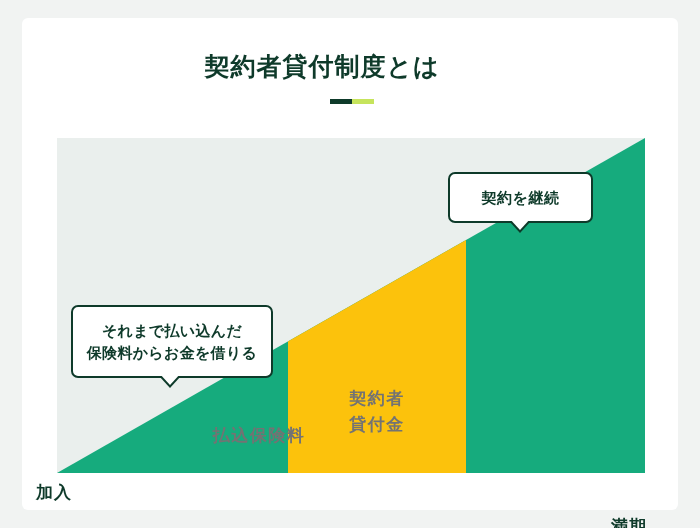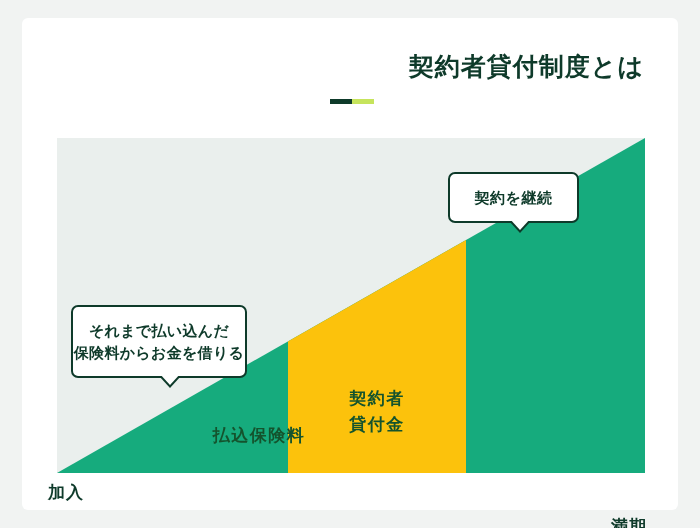--- a/index.html
+++ b/index.html
@@ -30,21 +30,21 @@
     background: #ffffff;
     border-radius: 6px;
   }
 
   
   .title {
     position: absolute;
     left: 0;
     top: 50px;
     width: 644px;
-    text-align: right;
+    text-align: center;
     font-size: 25px;
     font-weight: bold;
     letter-spacing: 1px;
     color: #0e3a2a;
     white-space: nowrap;
   }
 
   .divider {
     position: absolute;
     left: 330px;
@@ -77,21 +77,21 @@
 
   .chart-svg {
     position: absolute;
     left: 0;
     top: 0;
     display: block;
   }
 
   .band-label {
     position: absolute;
-    color: #14532d;
+    color: #737373;
     font-size: 17px;
     font-weight: bold;
     letter-spacing: 1.5px;
     line-height: 1.5;
     text-align: center;
     white-space: nowrap;
   }
   .band-label.premium {
     left: 102px;
     top: 285px;
@@ -118,29 +118,29 @@
     text-align: center;
     line-height: 1.45;
   }
   .callout .ctext {
     white-space: pre-line;
   }
 
   .callout-left {
     left: 71px;
     top: 305px;
-    width: 176px;
+    width: 202px;
     height: 73px;
     font-size: 15px;
     letter-spacing: 0.3px;
   }
   .callout-right {
     left: 448px;
     top: 172px;
-    width: 131px;
+    width: 145px;
     height: 51px;
     font-size: 15px;
     letter-spacing: 0.5px;
     justify-content: center;
   }
 
   
   .tail {
     position: absolute;
     width: 0;
@@ -162,21 +162,21 @@
   
   .axis-label {
     position: absolute;
     top: 481px;
     font-size: 17px;
     font-weight: bold;
     color: #0e3a2a;
     letter-spacing: 1px;
     white-space: nowrap;
   }
-  .axis-label.start { left: 36px; margin-left: 12px; }
+  .axis-label.start { left: 36px; }
   .axis-label.end   { left: 611px; margin-top: 34px; }
 </style>
 </head>
 <body>
 
 <div id="stage">
 
   <div class="card"></div>
 
   <div class="title">契約者貸付制度とは</div>

